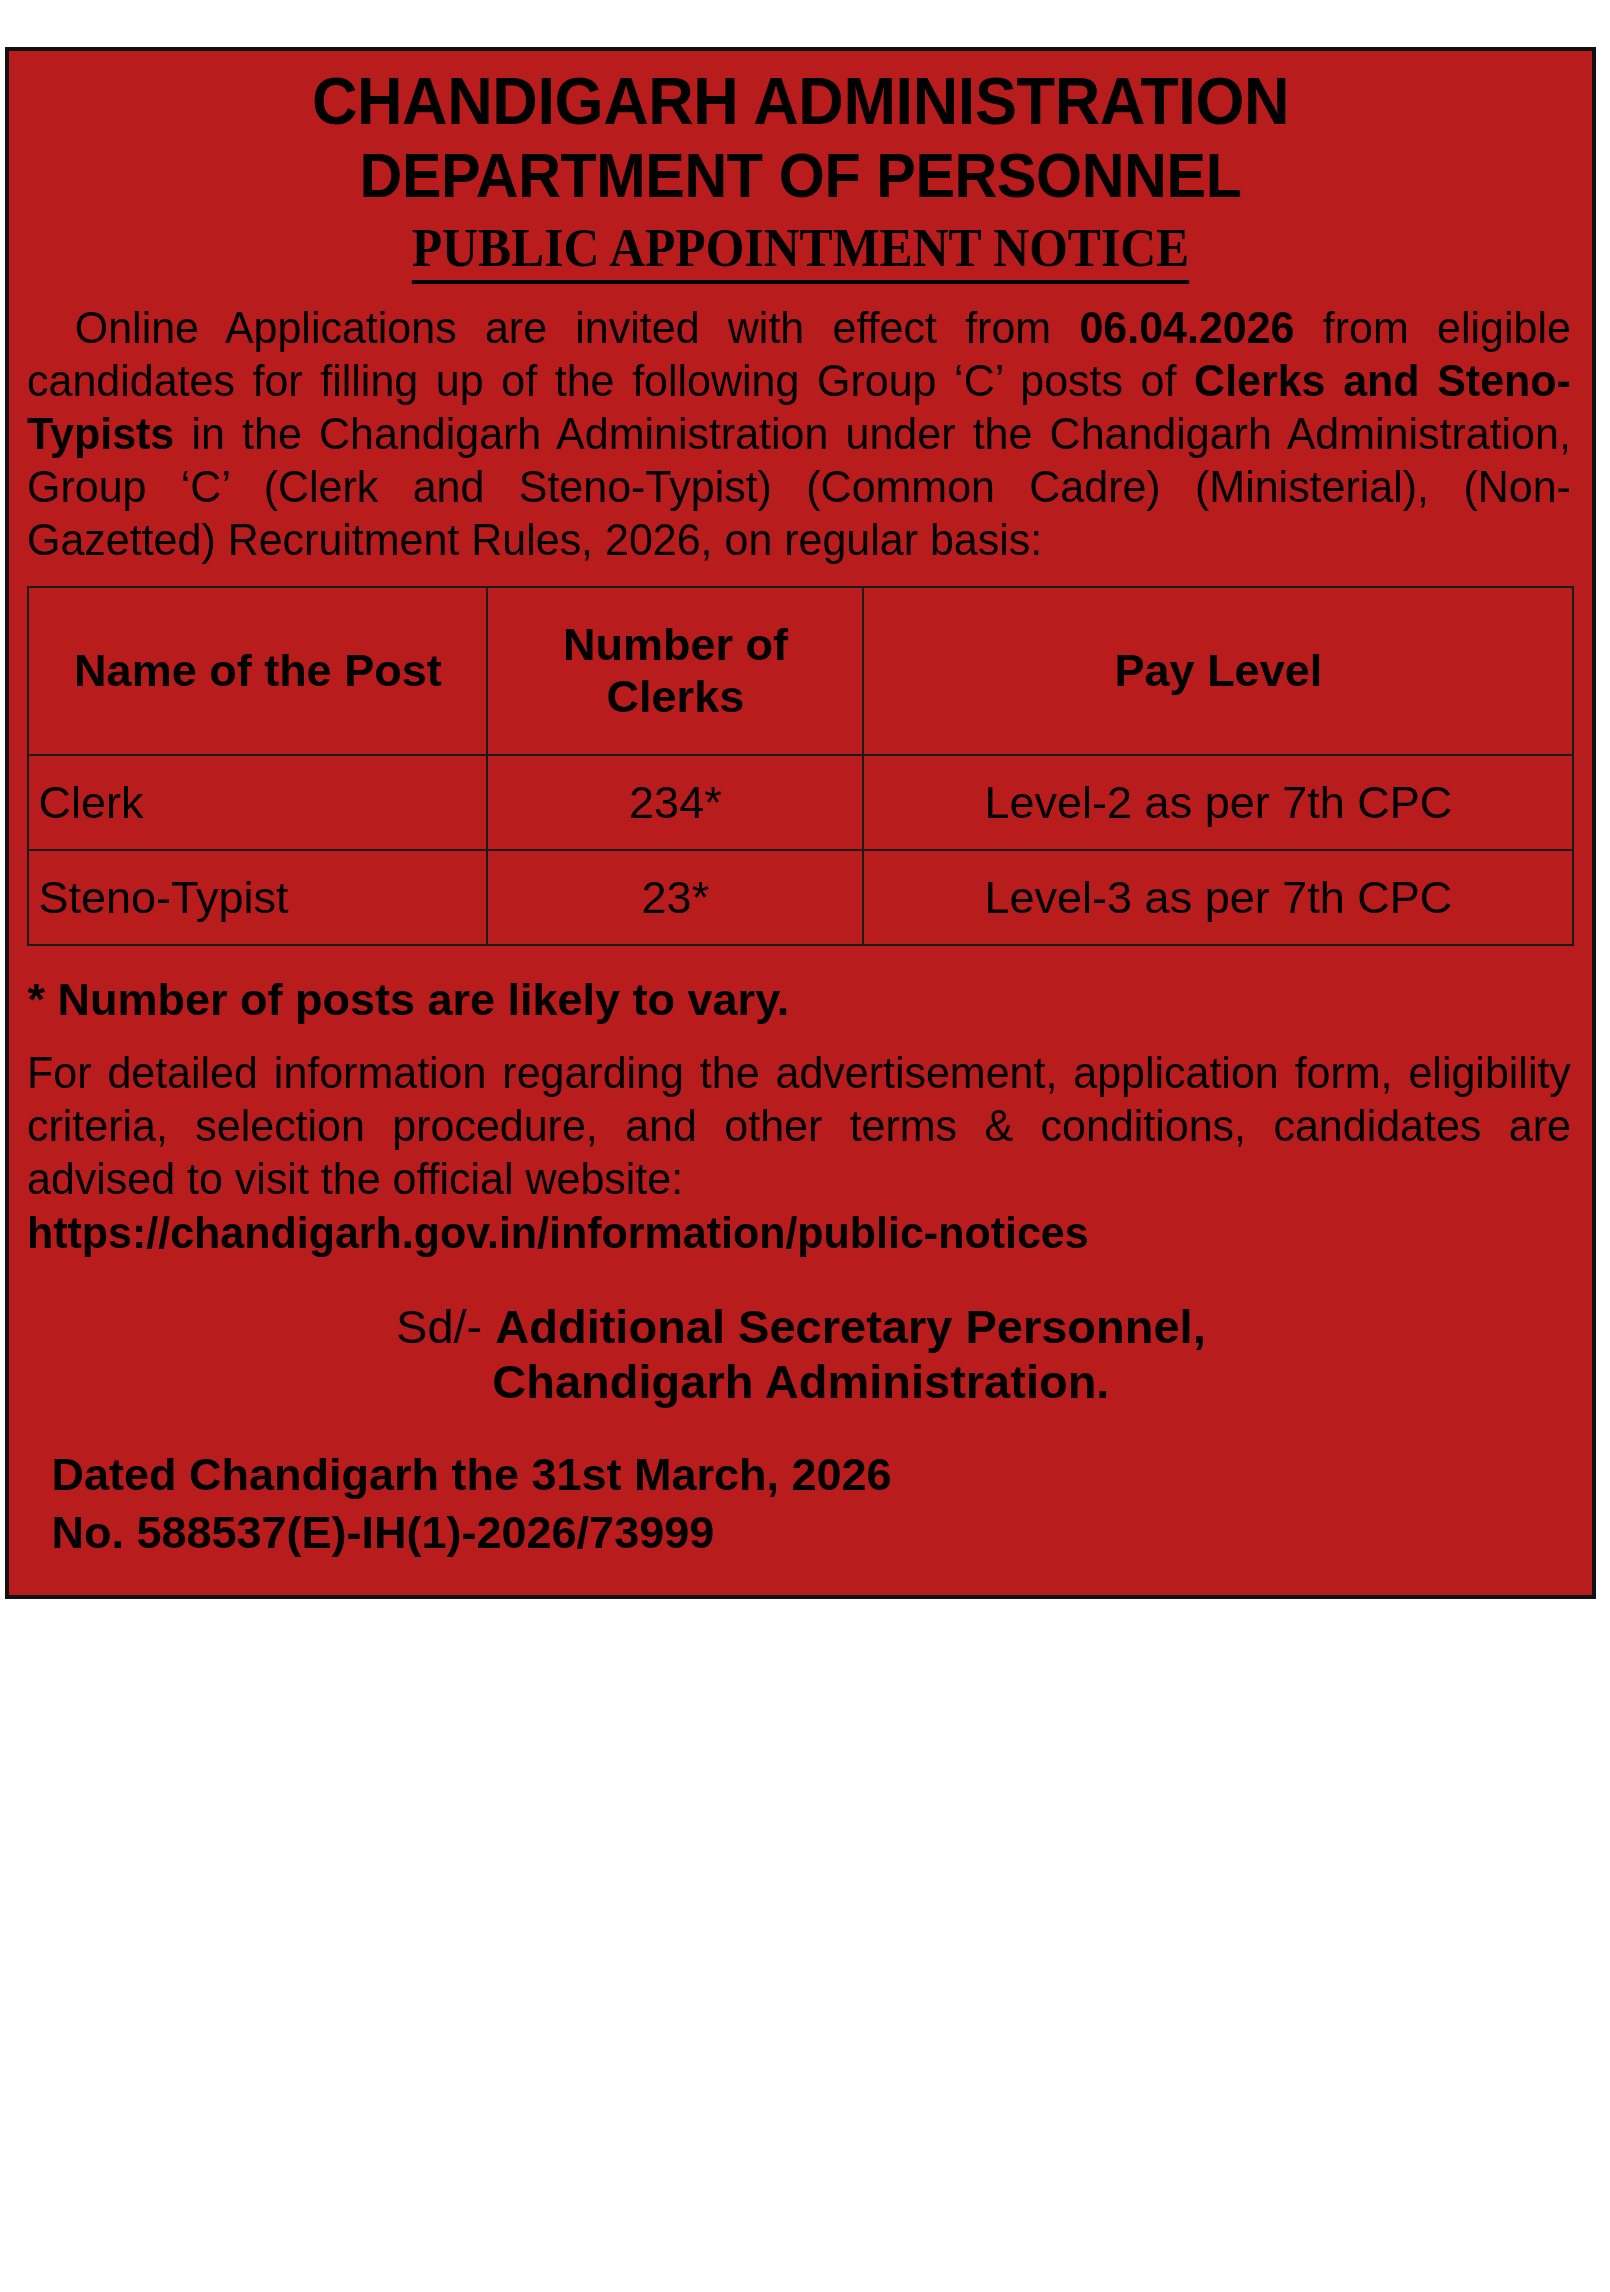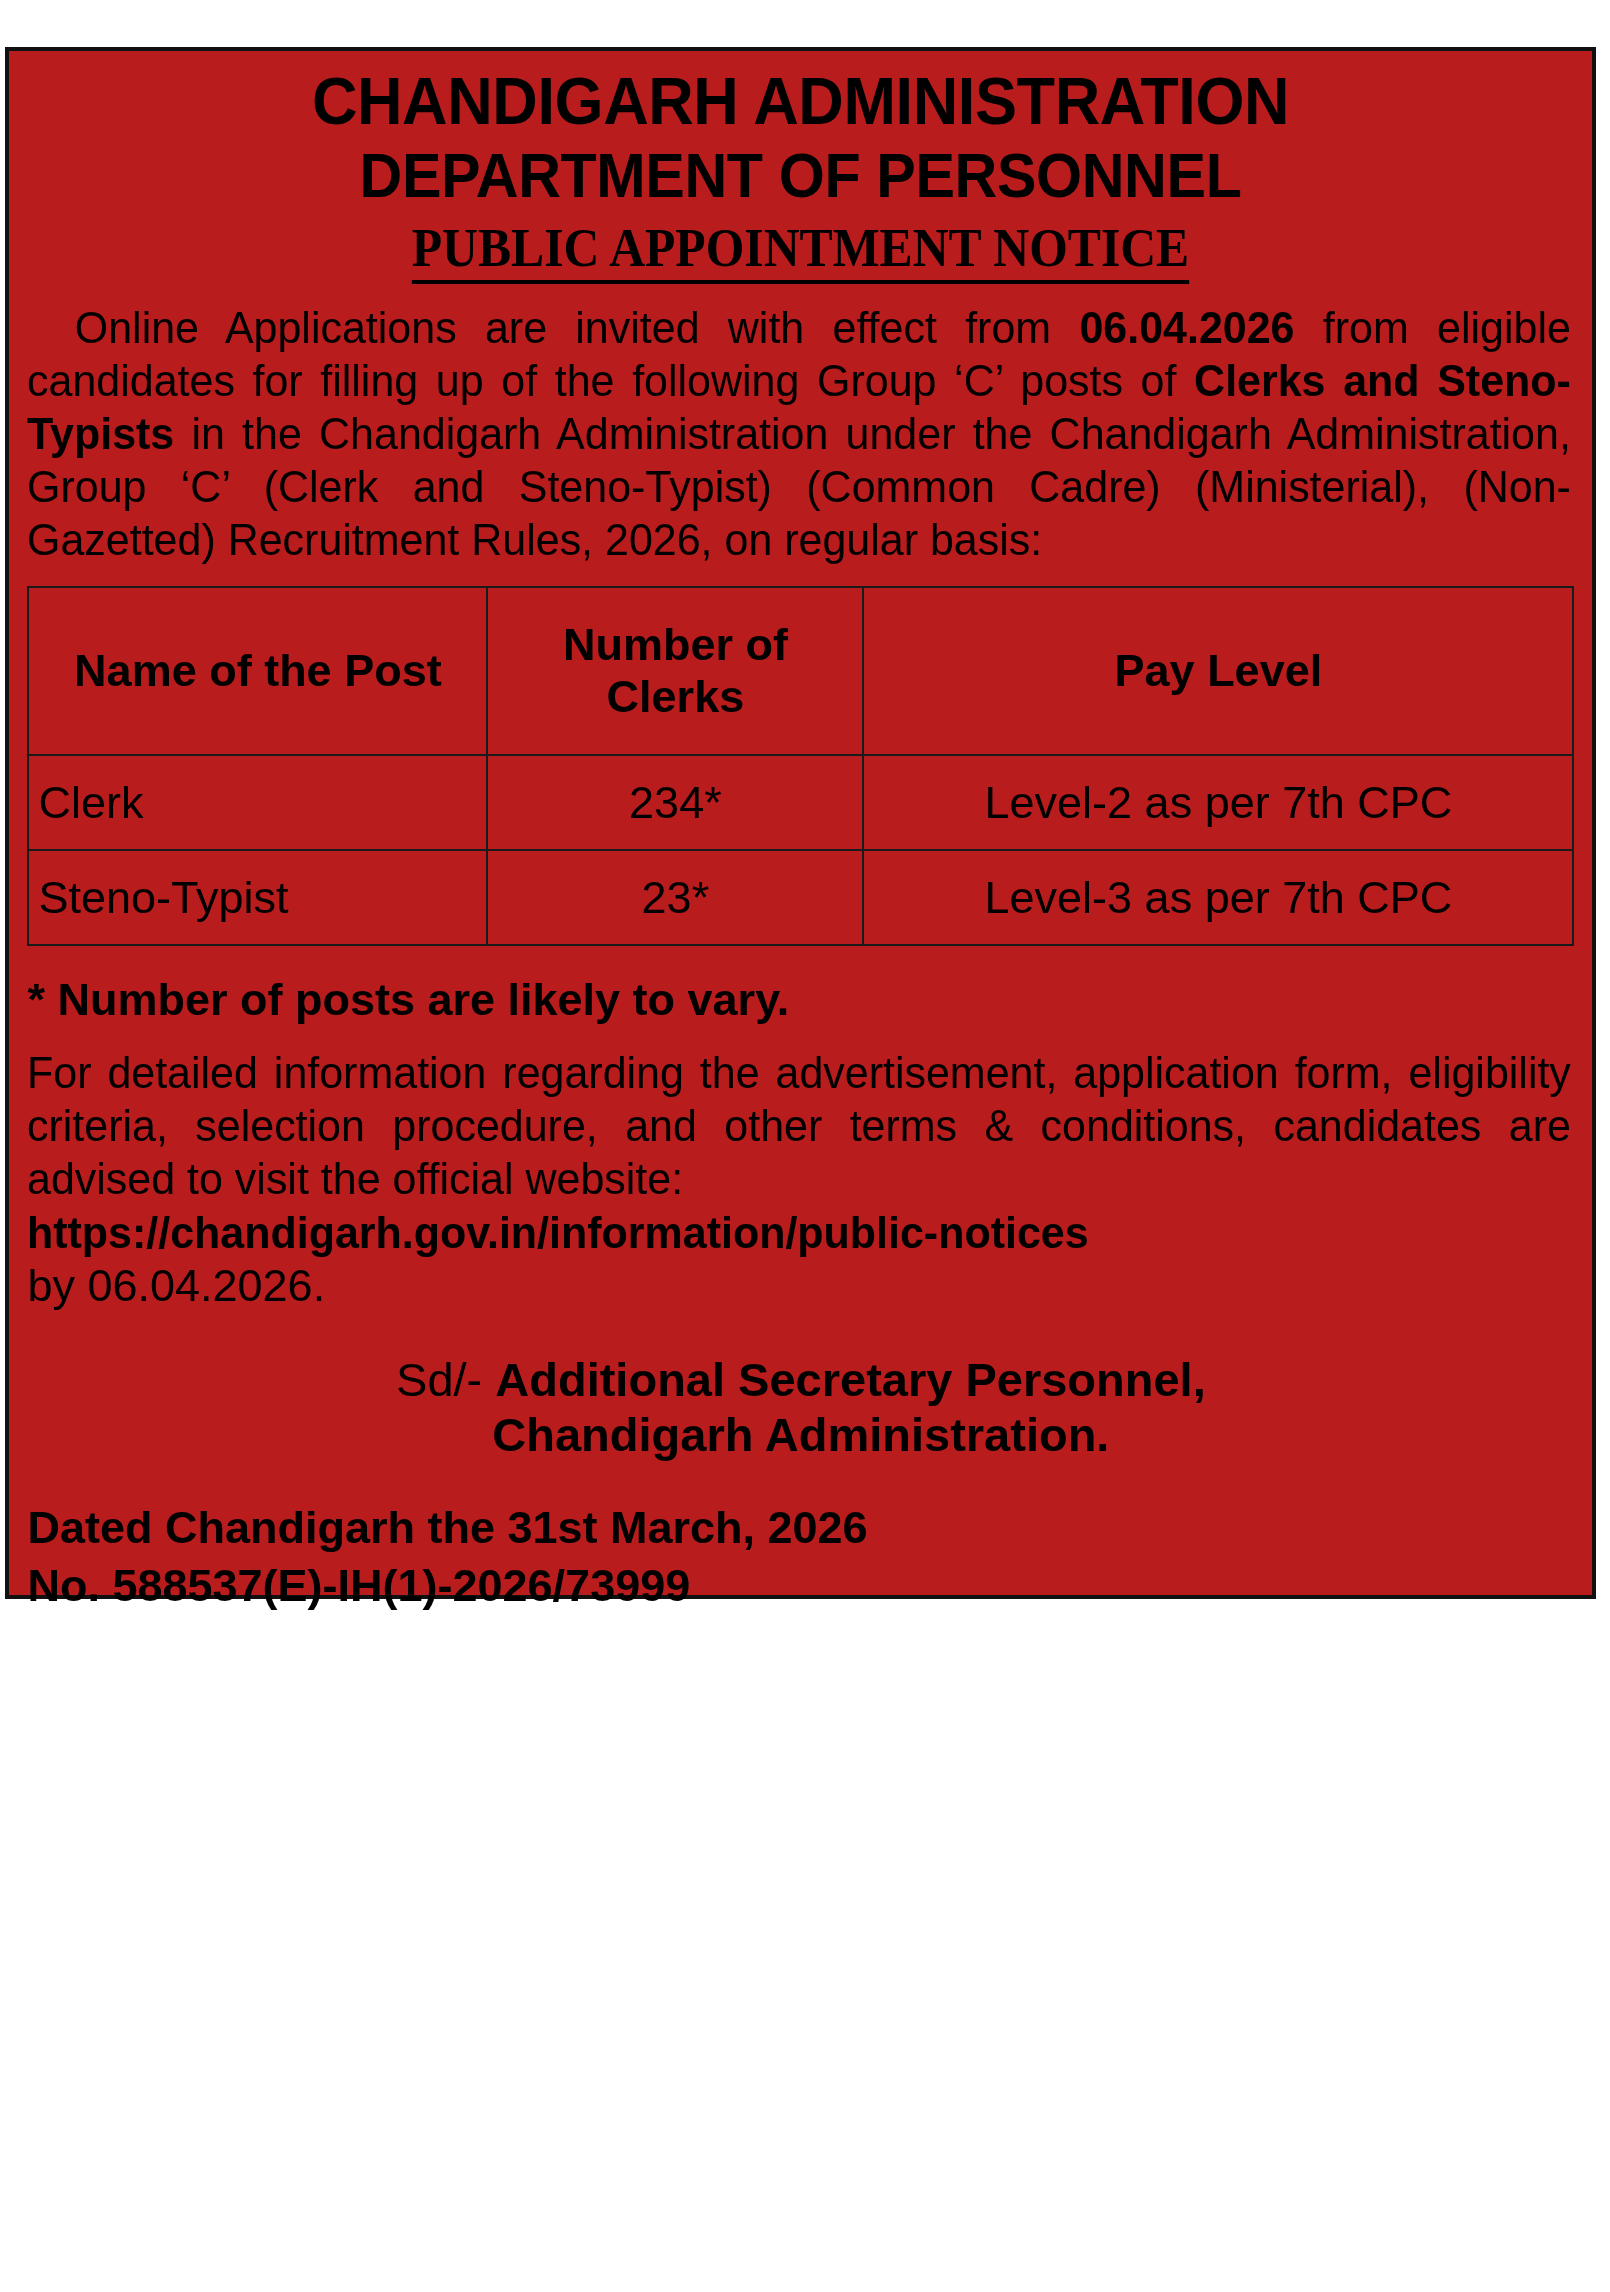--- a/index.html
+++ b/index.html
@@ -160,20 +160,21 @@
   .sig-line1 .sd { font-weight: normal; }
   .sig-line1 .role { font-weight: bold; }
   .sig-line2 { font-weight: bold; }
 
   
   .footer {
     margin-top: 36px;
     font-size: 45px;
     font-weight: bold;
     line-height: 1.3;
+    margin-left: 24px;
   }
   .footer div { white-space: nowrap; }
 </style>
 </head>
 <body>
 
 <div class="page">
   <div class="notice-frame">
     <div class="inner">
 
@@ -208,21 +209,20 @@
           </tr>
         </tbody>
       </table>
 
       <div class="note-star">* Number of posts are likely to vary.</div>
 
       <p class="body-text p2">For detailed information regarding the advertisement, application form, eligibility criteria, selection procedure, and other terms &amp; conditions, candidates are advised to visit the official website:</p>
 
       <p class="url-line">https://chandigarh.gov.in/information/public-notices</p>
 
-      <p class="by-date">by 06.04.2026.</p>
 
       <div class="sig-block">
         <div class="sig-line1"><span class="sd">Sd/- </span><span class="role">Additional Secretary Personnel,</span></div>
         <div class="sig-line2">Chandigarh Administration.</div>
       </div>
 
       <div class="footer">
         <div>Dated Chandigarh the 31st March, 2026</div>
         <div>No. 588537(E)-IH(1)-2026/73999</div>
       </div>

